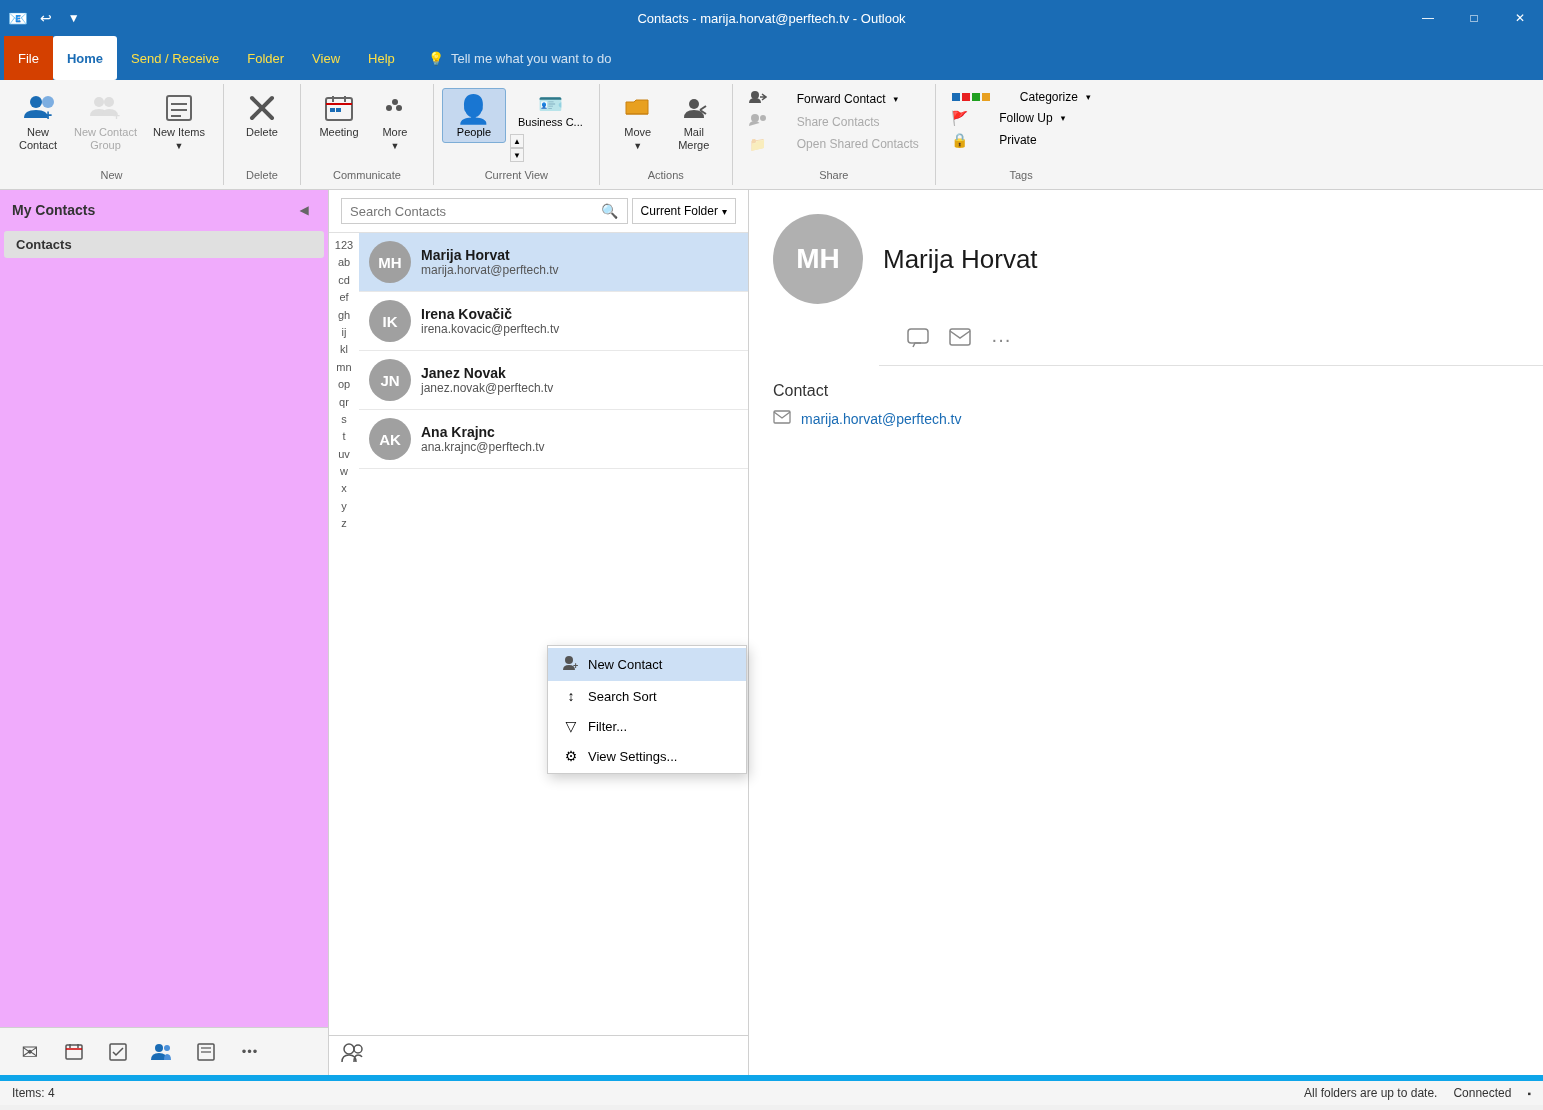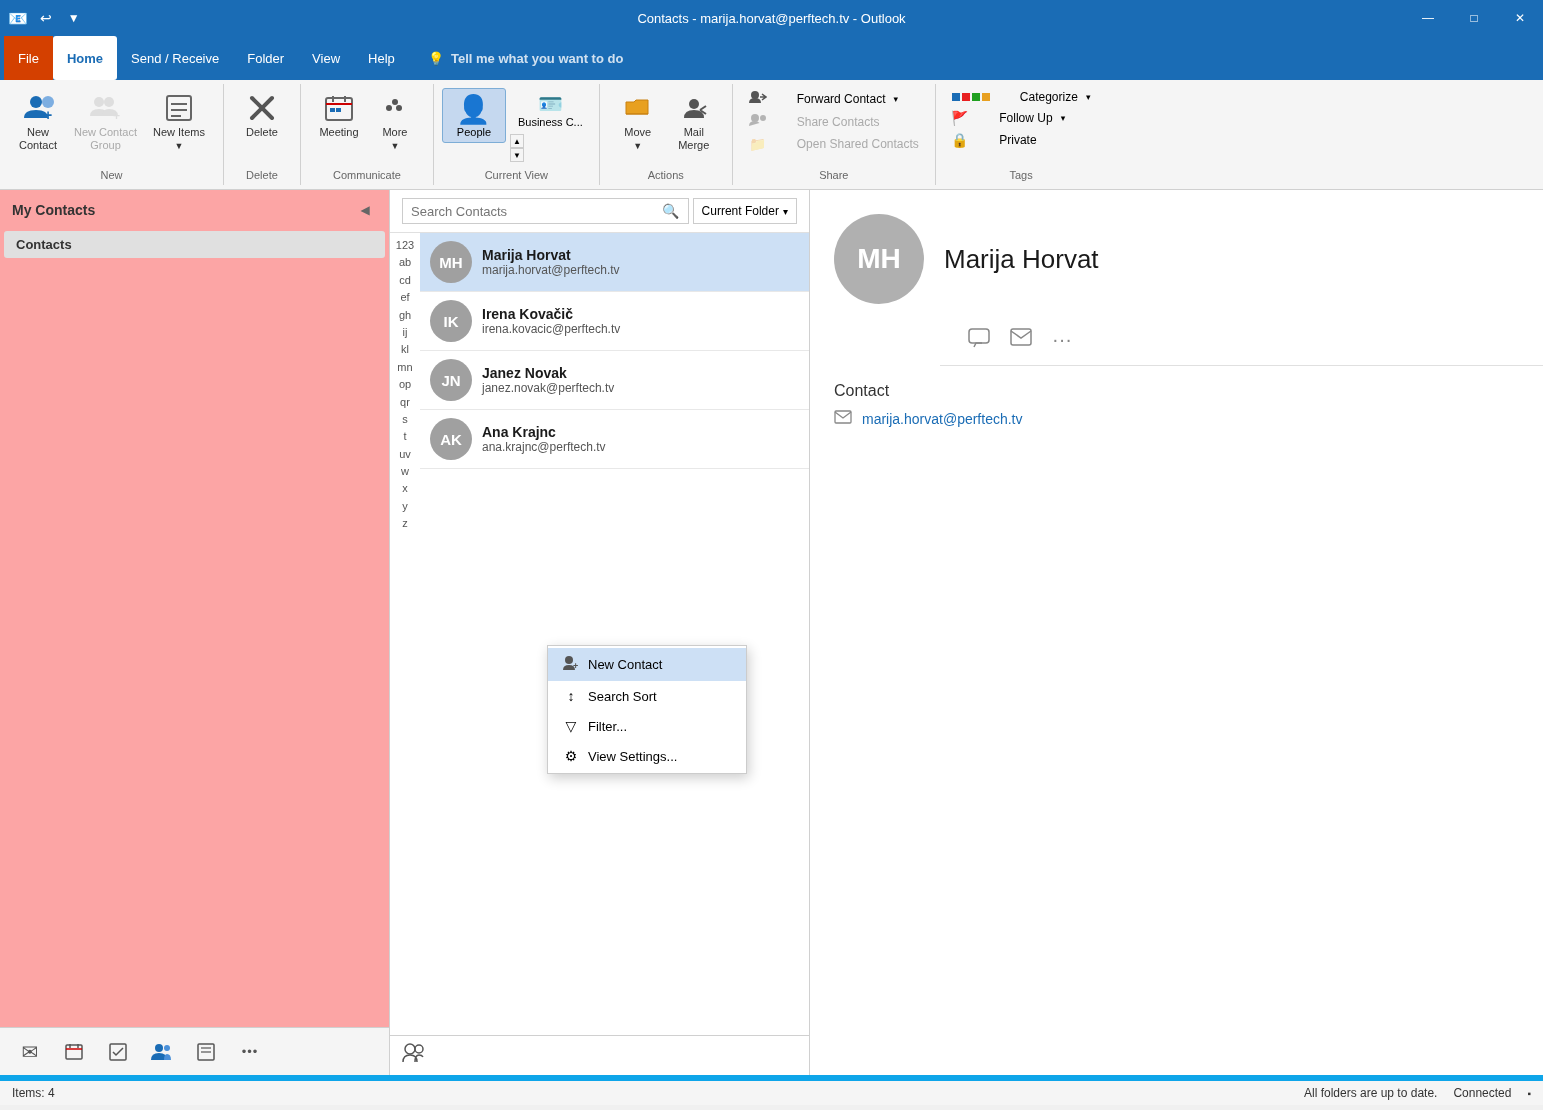--- a/index.html
+++ b/index.html
@@ -51,21 +51,21 @@
       background: #1a6cb5;
       height: 44px;
       display: flex;
       align-items: stretch;
       padding: 0 4px;
     }
     .menu-item {
       padding: 0 14px;
       display: flex;
       align-items: center;
-      color: #ffffff;
+      color: #fde047;
       font-size: 13px;
       cursor: pointer;
       border-radius: 3px;
     }
     .menu-item.active {
       background: white;
       color: #1a6cb5;
       font-weight: 600;
     }
     .menu-item-file {
@@ -86,21 +86,20 @@
       margin-left: 20px;
       cursor: pointer;
     }
     .tell-me-input {
       background: transparent;
       border: none;
       color: white;
       font-size: 13px;
       outline: none;
       width: 220px;
-      font-weight: bold;
     }
     .tell-me-input::placeholder { color: rgba(255,255,255,0.8); }
 
     
     .ribbon {
       background: #f5f5f5;
       border-bottom: 1px solid #d0d0d0;
       display: flex;
       align-items: stretch;
       padding: 4px 0;
@@ -207,22 +206,22 @@
 
     
     .main-layout {
       display: flex;
       height: calc(1110px - 36px - 44px - 115px - 30px);
       background: white;
     }
 
     
     .sidebar {
-      width: 390px;
-      background: #fca5a5;
+      width: 329px;
+      background: #f0abfc;
       border-right: 1px solid #d0d0d0;
       display: flex;
       flex-direction: column;
     }
     .sidebar-header {
       padding: 8px 12px;
       display: flex;
       align-items: center;
       justify-content: space-between;
     }

